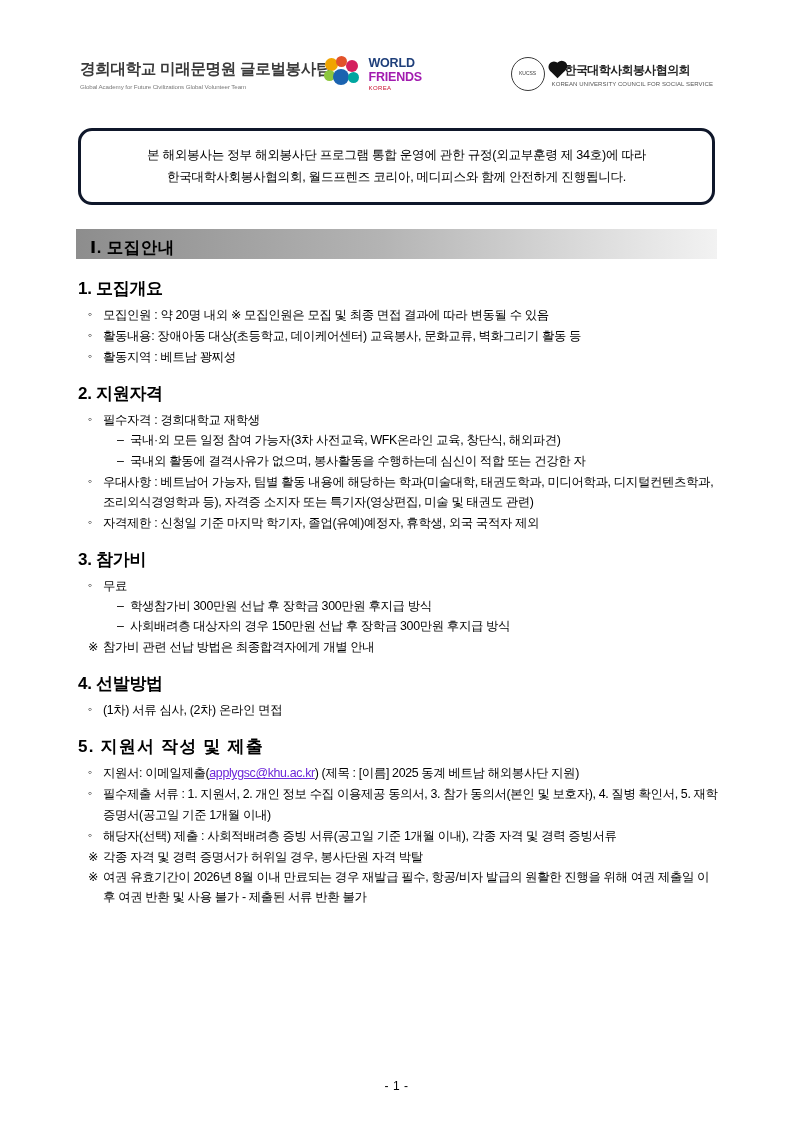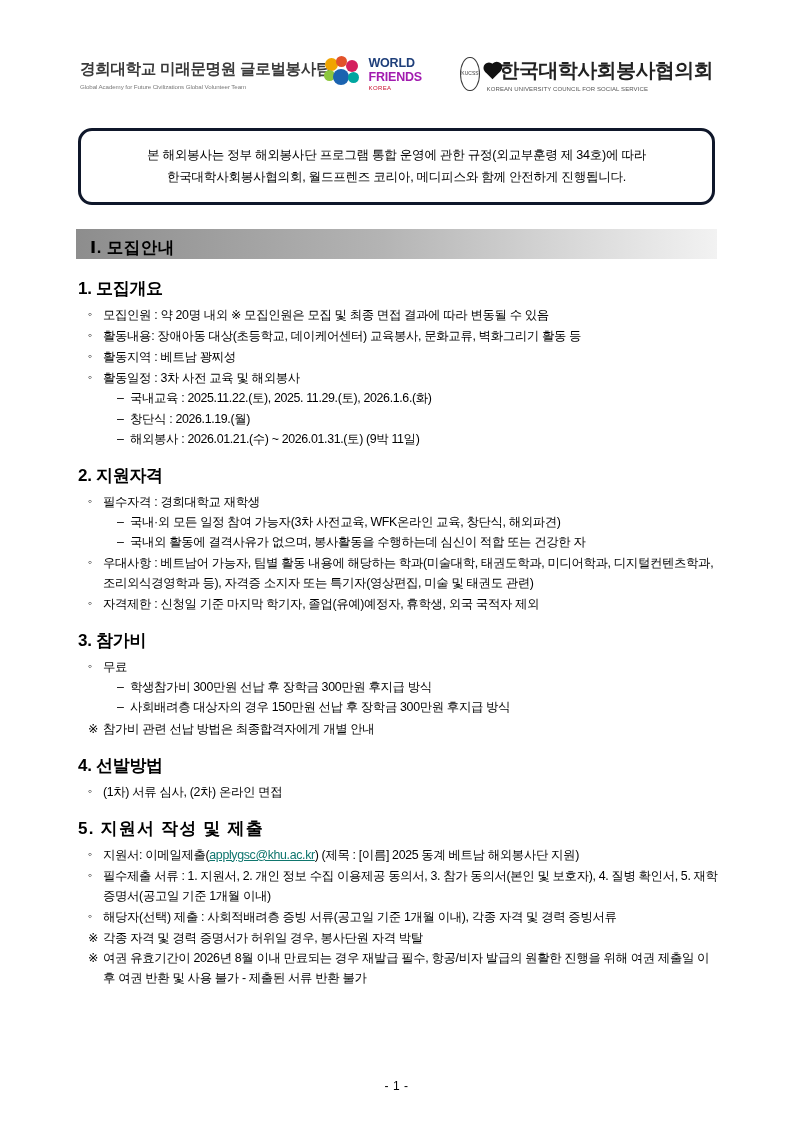--- a/index.html
+++ b/index.html
@@ -109,21 +109,21 @@
     display: flex;
     align-items: center;
     justify-content: center;
     font-size: 5px;
     color: #3b3b3b;
     text-align: center;
     line-height: 1.1;
     box-sizing: border-box;
   }
   .kucss-text .ko {
-    font-size: 20px;
+    font-size: 12px;
     font-weight: bold;
     color: #222;
     letter-spacing: -0.6px;
     white-space: nowrap;
   }
   .kucss-text .en {
     font-size: 6px;
     color: #555;
     letter-spacing: 0.1px;
     margin-top: 2px;
@@ -226,21 +226,21 @@
     letter-spacing: -0.35px;
     margin-left: 10px;
   }
   .note::before {
     content: "\203B";
     position: absolute;
     left: 0;
     top: 0;
   }
   a.mail {
-    color: #0f766e;
+    color: #6d28d9;
     text-decoration: underline;
   }
   .pagenum {
     position: absolute;
     bottom: 28px;
     left: 0;
     width: 100%;
     text-align: center;
     font-size: 12px;
     letter-spacing: 0.5px;
@@ -295,28 +295,20 @@
 
   <div class="block">
     <div class="block-title">
       <span>1.</span>
       <span>모집개요</span>
     </div>
     <ul class="lvl1">
       <li><span>모집인원 : 약 20명 내외 ※ 모집인원은 모집 및 최종 면접 결과에 따라 변동될 수 있음</span></li>
       <li><span>활동내용: 장애아동 대상(초등학교, 데이케어센터) 교육봉사, 문화교류, 벽화그리기 활동 등</span></li>
       <li><span>활동지역 : 베트남 꽝찌성</span></li>
-      <li>
-        <span>활동일정 : 3차 사전 교육 및 해외봉사</span>
-        <ul class="lvl2">
-          <li>국내교육 : 2025.11.22.(토), 2025. 11.29.(토), 2026.1.6.(화)</li>
-          <li>창단식 : 2026.1.19.(월)</li>
-          <li>해외봉사 : 2026.01.21.(수) ~ 2026.01.31.(토) (9박 11일)</li>
-        </ul>
-      </li>
     </ul>
   </div>
 
   <div class="block">
     <div class="block-title">
       <span>2.</span>
       <span>지원자격</span>
     </div>
     <ul class="lvl1">
       <li>

